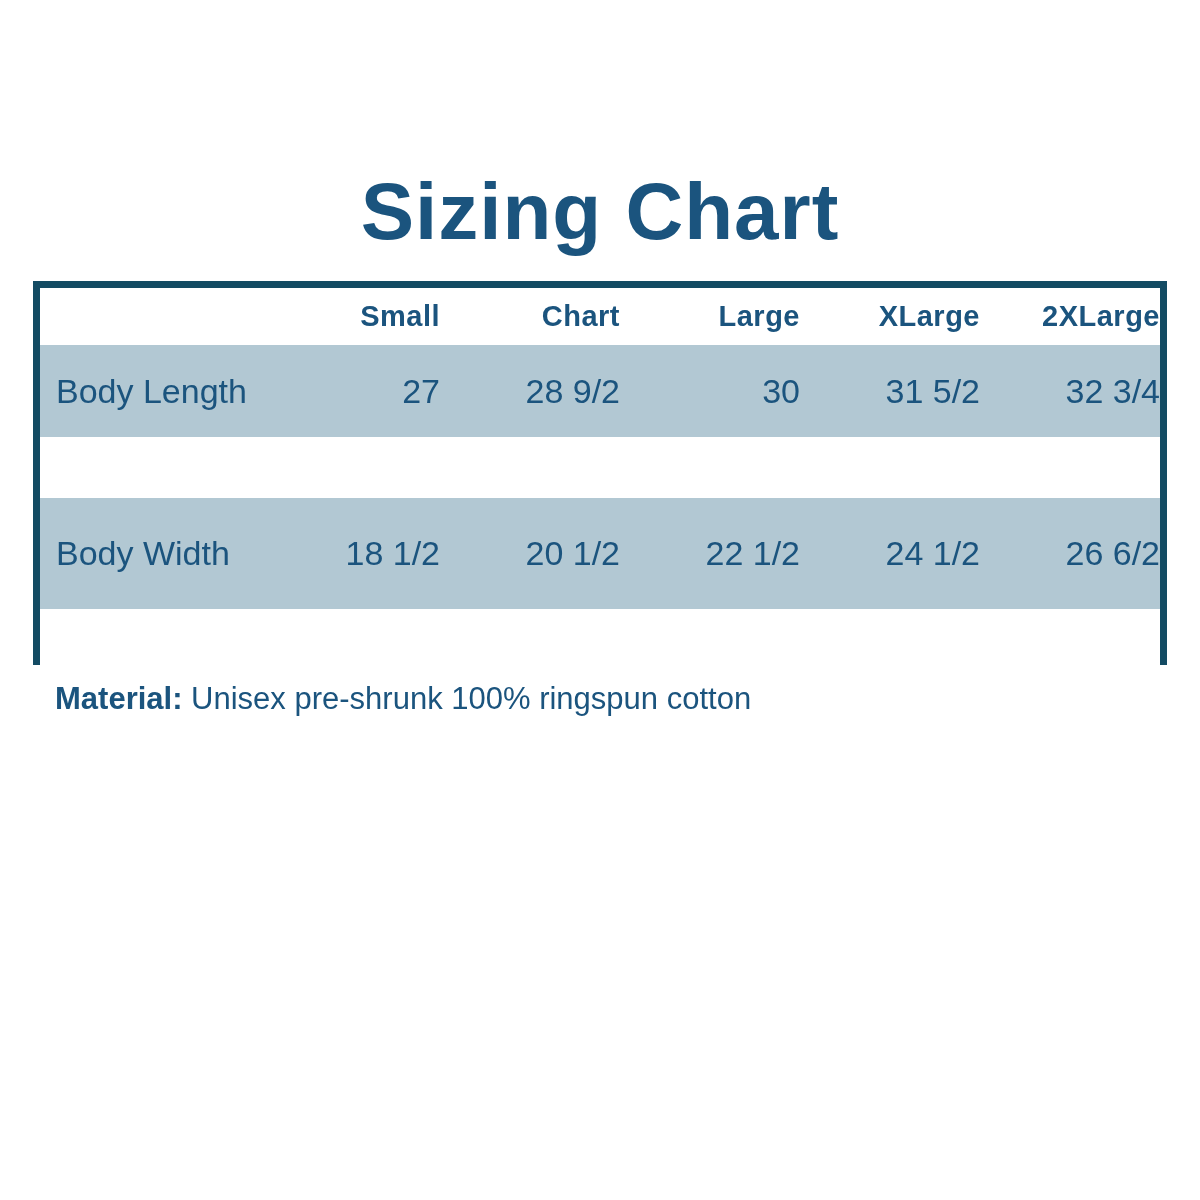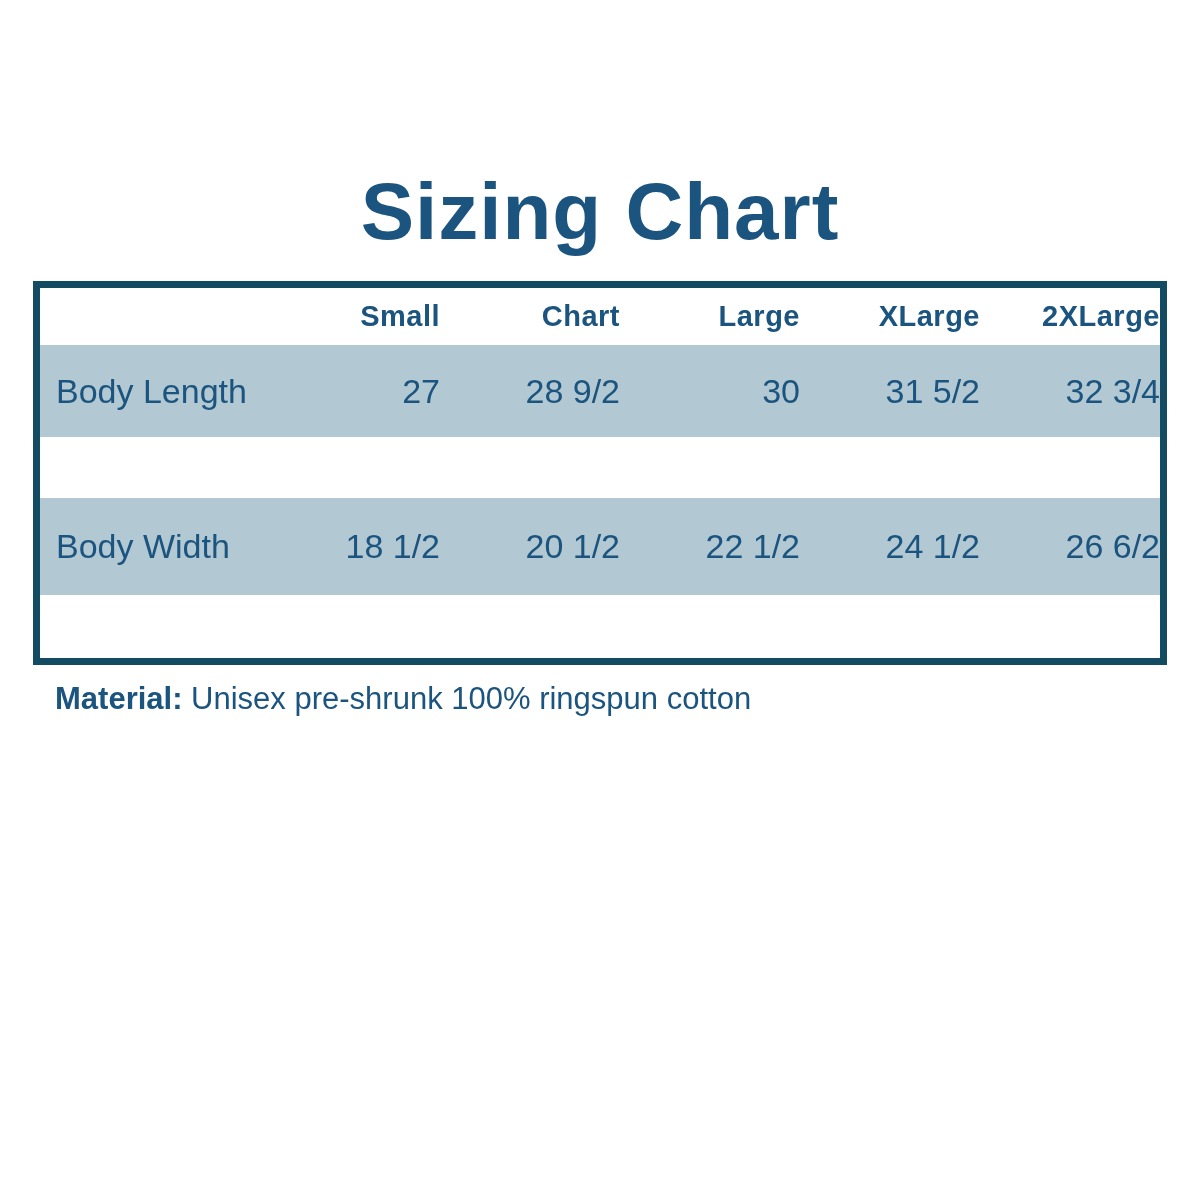--- a/index.html
+++ b/index.html
@@ -55,21 +55,21 @@
     padding: 0;
     border: none;
   }
   tr.header-row { height: 57px; }
   tr.header-row th {
     font-size: 29px;
     font-weight: 700;
     letter-spacing: 0.5px;
   }
   tr.data-row { height: 92px; background: var(--band-color); }
-  tr.data-row.second { height: 97px; }
+  tr.data-row.second { height: 111px; }
   tr.data-row td { font-size: 34px; font-weight: 400; }
   td.row-label {
     text-align: left !important;
     padding-left: 16px !important;
     margin-left: 40px;
   }
   tr.spacer-row { height: 61px; background: var(--bg-color); }
   tr.spacer-row.last { height: 63px; }
   .footer {
     position: absolute;

